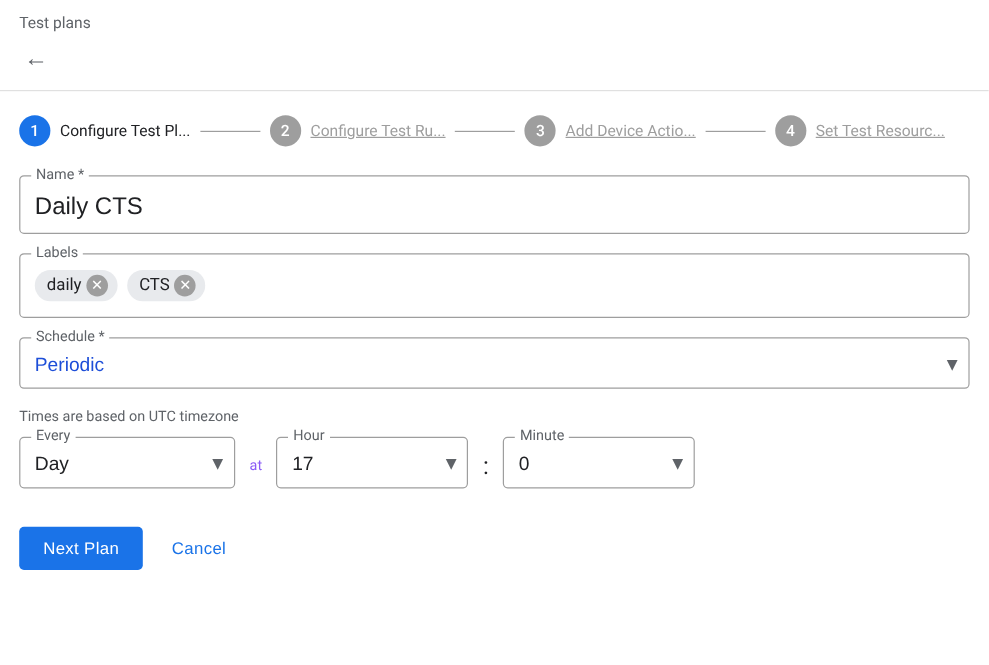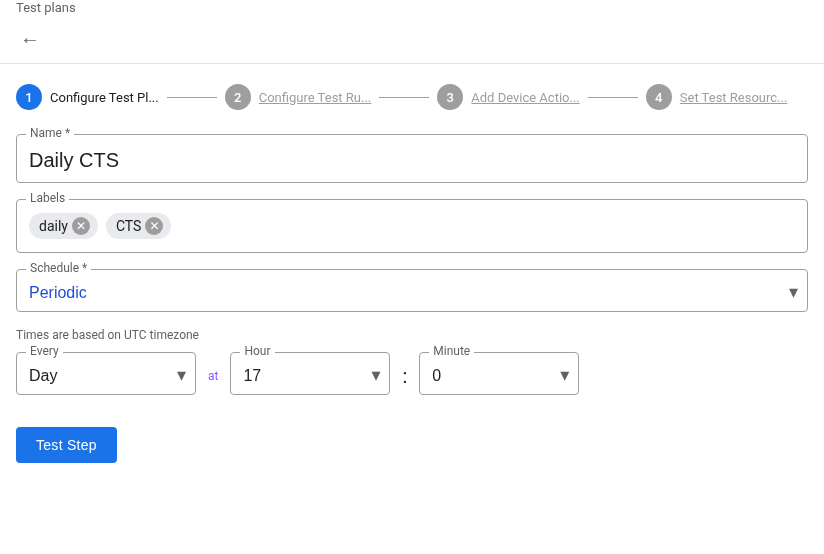--- a/index.html
+++ b/index.html
@@ -7,21 +7,21 @@
       font-family: 'Roboto', Arial, sans-serif;
       background: #fff;
       width: 824px;
       height: 554px;
       overflow: hidden;
       font-size: 14px;
       color: #202124;
     }
 
     .top-bar {
-      padding: 0 16px 4px 16px;
+      padding: 12px 16px 4px 16px;
       font-size: 13px;
       color: #5f6368;
     }
 
     .header {
       display: flex;
       align-items: center;
       padding: 4px 16px 12px 16px;
       border-bottom: 1px solid #e0e0e0;
     }
@@ -389,14 +389,15 @@
         </select>
         <span class="select-arrow">▾</span>
       </div>
     </div>
 
   </div>
 
 </div>
 
 <div class="footer-buttons">
-  <button class="btn-primary">Test Step</button>
+  <button class="btn-primary">Next Plan</button>
+  <button class="btn-text">Cancel</button>
 </div>
 
 </body></html>

